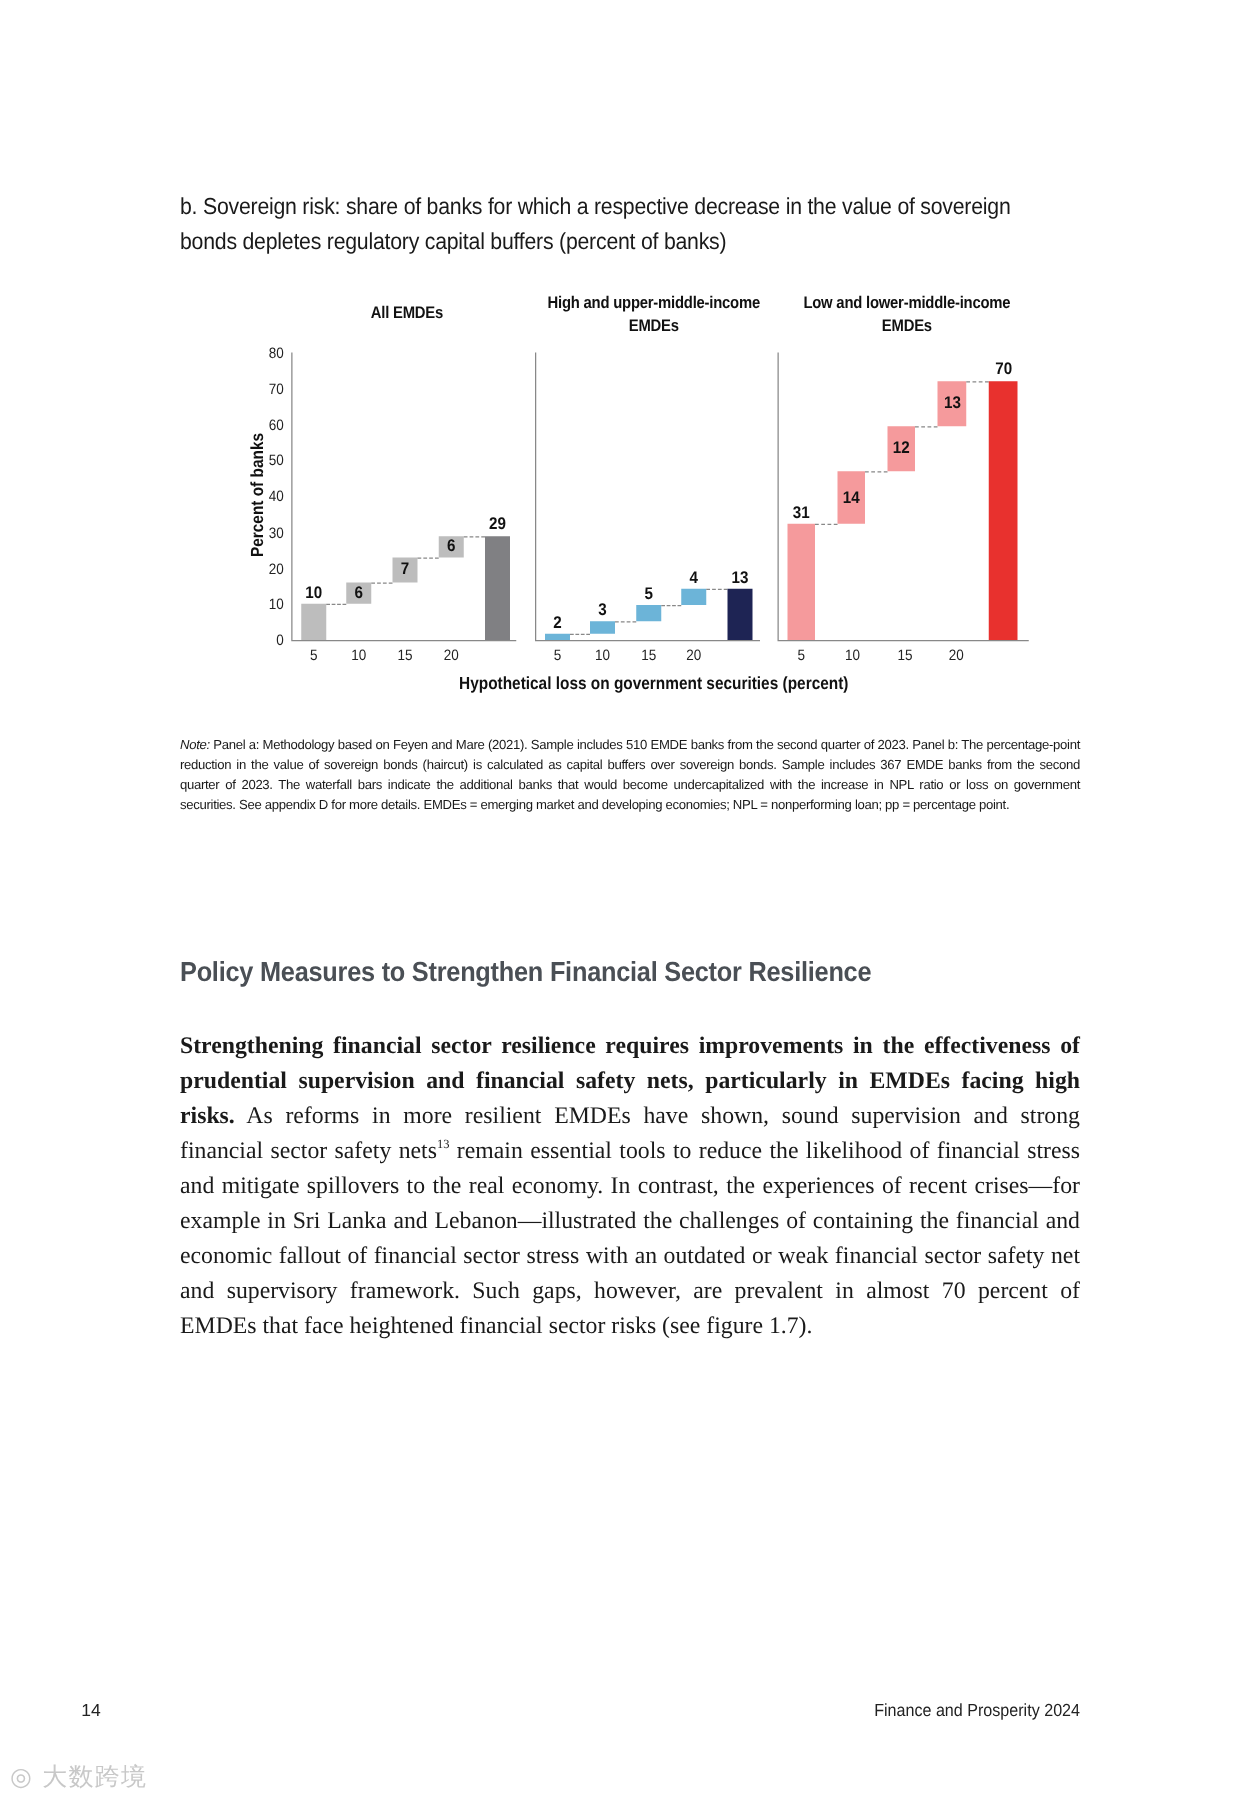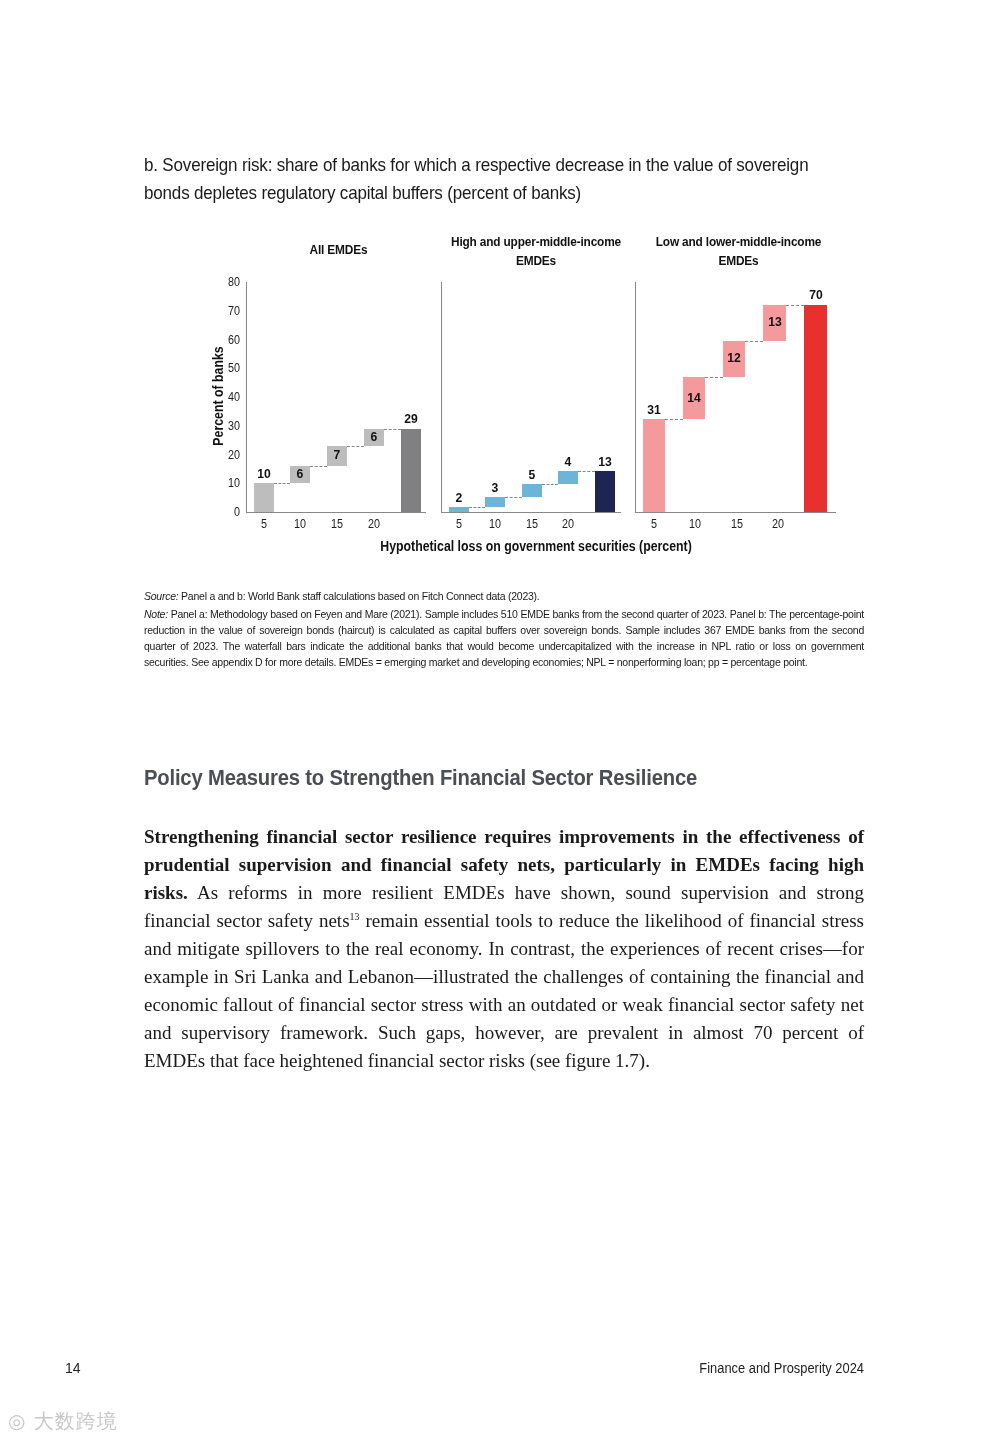--- a/index.html
+++ b/index.html
@@ -4,21 +4,21 @@
 <style>
   html, body { margin:0; padding:0; background:#ffffff; }
   body { width:1008px; height:1440px; position:relative; overflow:hidden; color:#111; }
 
   .panel-title {
     position:absolute; left:144px; top:151px; width:730px;
     font-family:"Liberation Sans", sans-serif; font-size:18.5px; line-height:28px;
     color:#1a1a1a; letter-spacing:-0.2px; transform:scaleX(0.92); transform-origin:left top;
   }
 
-  .chart { position:absolute; left:16px; top:0; width:872px; height:570px; }
+  .chart { position:absolute; left:3px; top:0; width:872px; height:570px; }
   .sub-title {
     position:absolute; font-family:"Liberation Sans", sans-serif; font-weight:bold;
     font-size:13.5px; line-height:19px; text-align:center; color:#111;
     transform:scaleX(0.88); letter-spacing:-0.2px;
   }
   .ytick { position:absolute; width:24px; text-align:right; font-family:"Liberation Sans", sans-serif; font-size:12px; color:#222; transform:scaleX(0.9); transform-origin:right center;}
   .xtick { position:absolute; width:30px; text-align:center; font-family:"Liberation Sans", sans-serif; font-size:12px; color:#222; transform:scaleX(0.9);}
   .axis-v { position:absolute; width:1px; background:#888; }
   .axis-h { position:absolute; height:1px; background:#888; }
   .bar { position:absolute; }
@@ -158,21 +158,20 @@
 
   <div class="xtick" style="left:623px; top:517px;">5</div>
   <div class="xtick" style="left:664px; top:517px;">10</div>
   <div class="xtick" style="left:706px; top:517px;">15</div>
   <div class="xtick" style="left:747px; top:517px;">20</div>
 
   <div class="xlabel">Hypothetical loss on government securities (percent)</div>
 </div>
 
 <div class="notes">
-  <p><em>Source:</em><span> Panel a and b: World Bank staff calculations based on Fitch Connect data (2023).</span></p>
   <p><em>Note:</em><span> Panel a: Methodology based on Feyen and Mare (2021). Sample includes 510 EMDE banks from the second quarter of 2023. Panel b: The percentage-point reduction in the value of sovereign bonds (haircut) is calculated as capital buffers over sovereign bonds. Sample includes 367 EMDE banks from the second quarter of 2023. The waterfall bars indicate the additional banks that would become undercapitalized with the increase in NPL ratio or loss on government securities. See appendix D for more details. EMDEs = emerging market and developing economies; NPL = nonperforming loan; pp = percentage point.</span></p>
 </div>
 
 <div class="section-heading">Policy Measures to Strengthen Financial Sector Resilience</div>
 
 <div class="body-text">
   <b>Strengthening financial sector resilience requires improvements in the effectiveness of prudential supervision and financial safety nets, particularly in EMDEs facing high risks.</b><span> As reforms in more resilient EMDEs have shown, sound supervision and strong financial sector safety nets</span><sup>13</sup><span> remain essential tools to reduce the likelihood of financial stress and mitigate spillovers to the real economy. In contrast, the experiences of recent crises—for example in Sri Lanka and Lebanon—illustrated the challenges of containing the financial and economic fallout of financial sector stress with an outdated or weak financial sector safety net and supervisory framework. Such gaps, however, are prevalent in almost 70 percent of EMDEs that face heightened financial sector risks (see figure 1.7).</span>
 </div>
 
 <div class="footer-left">14</div>

